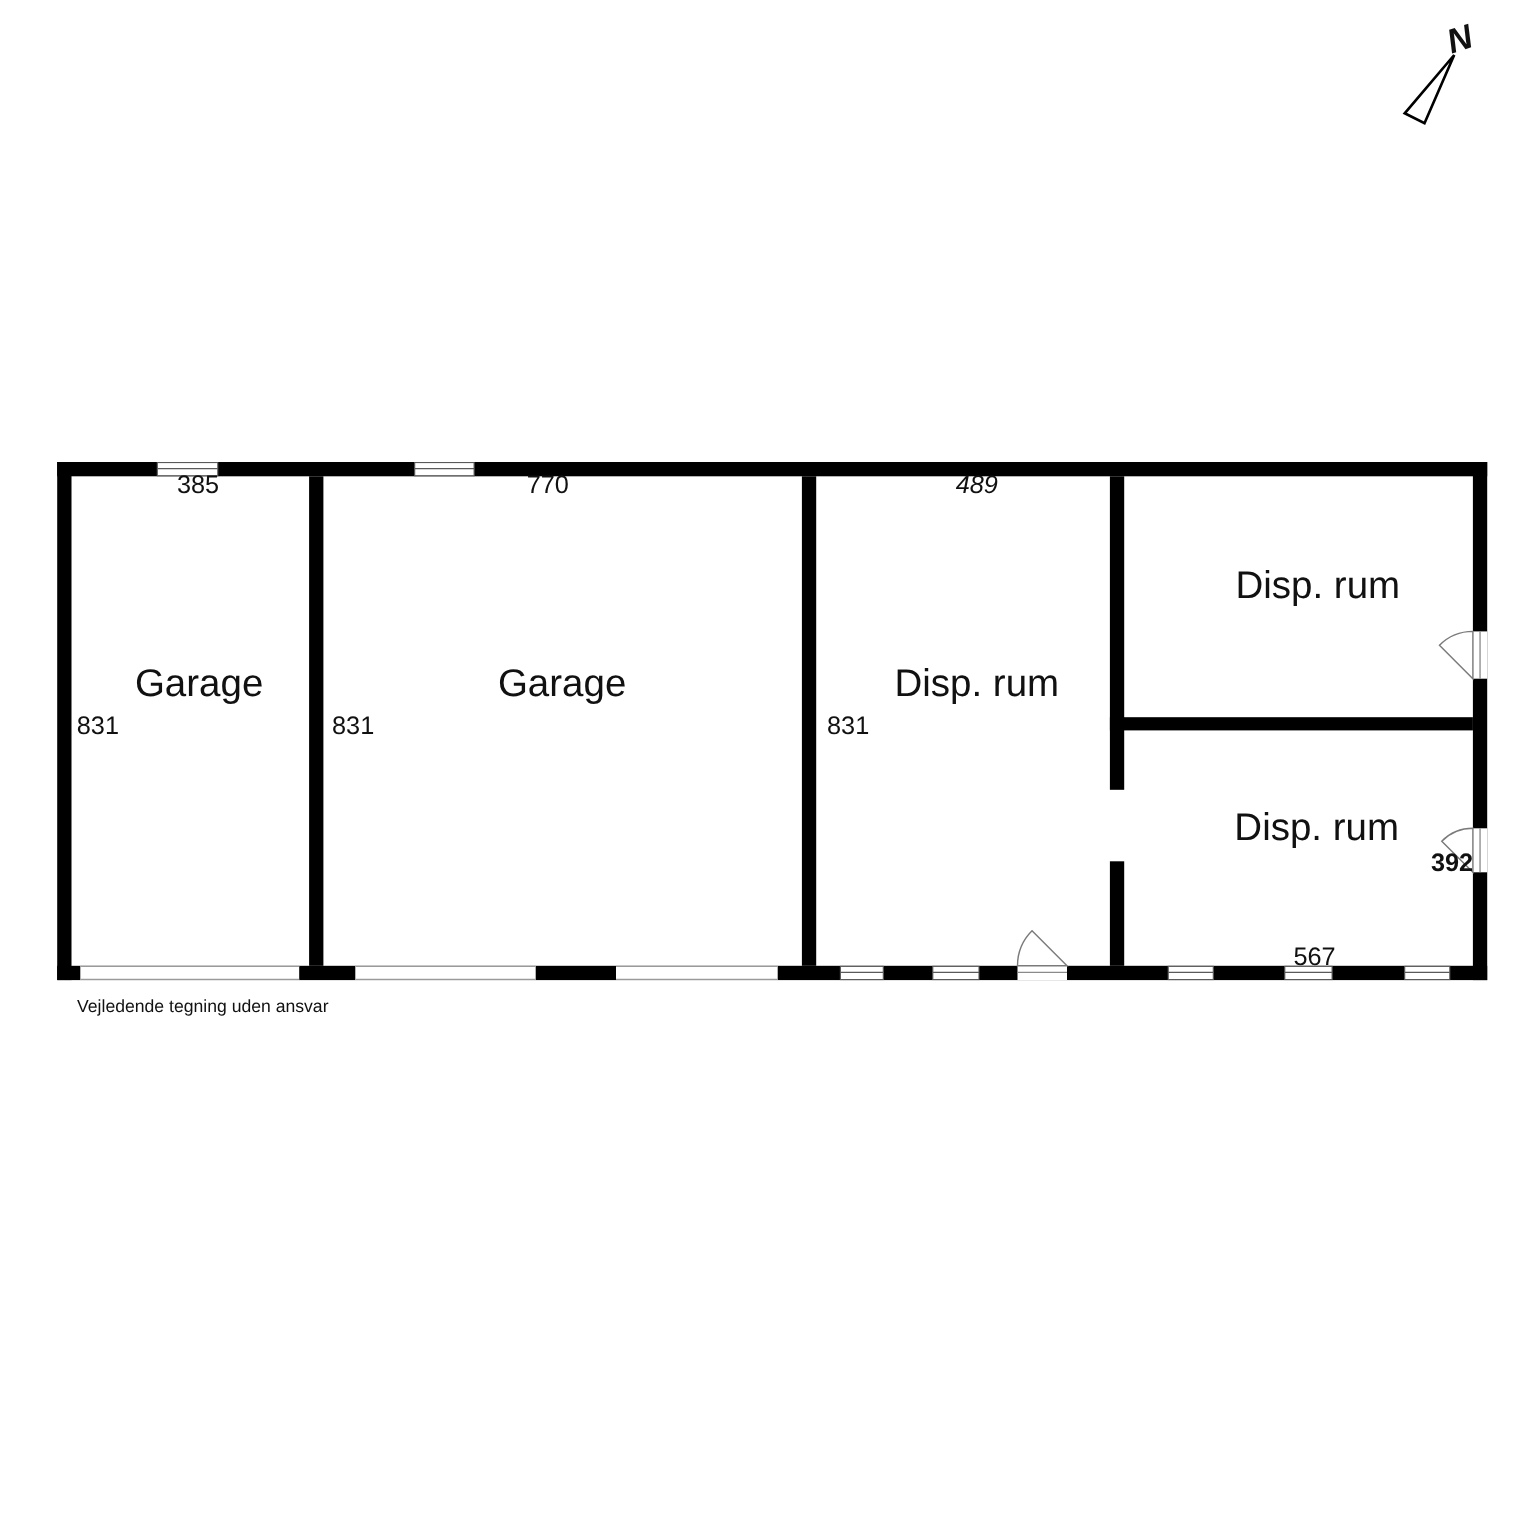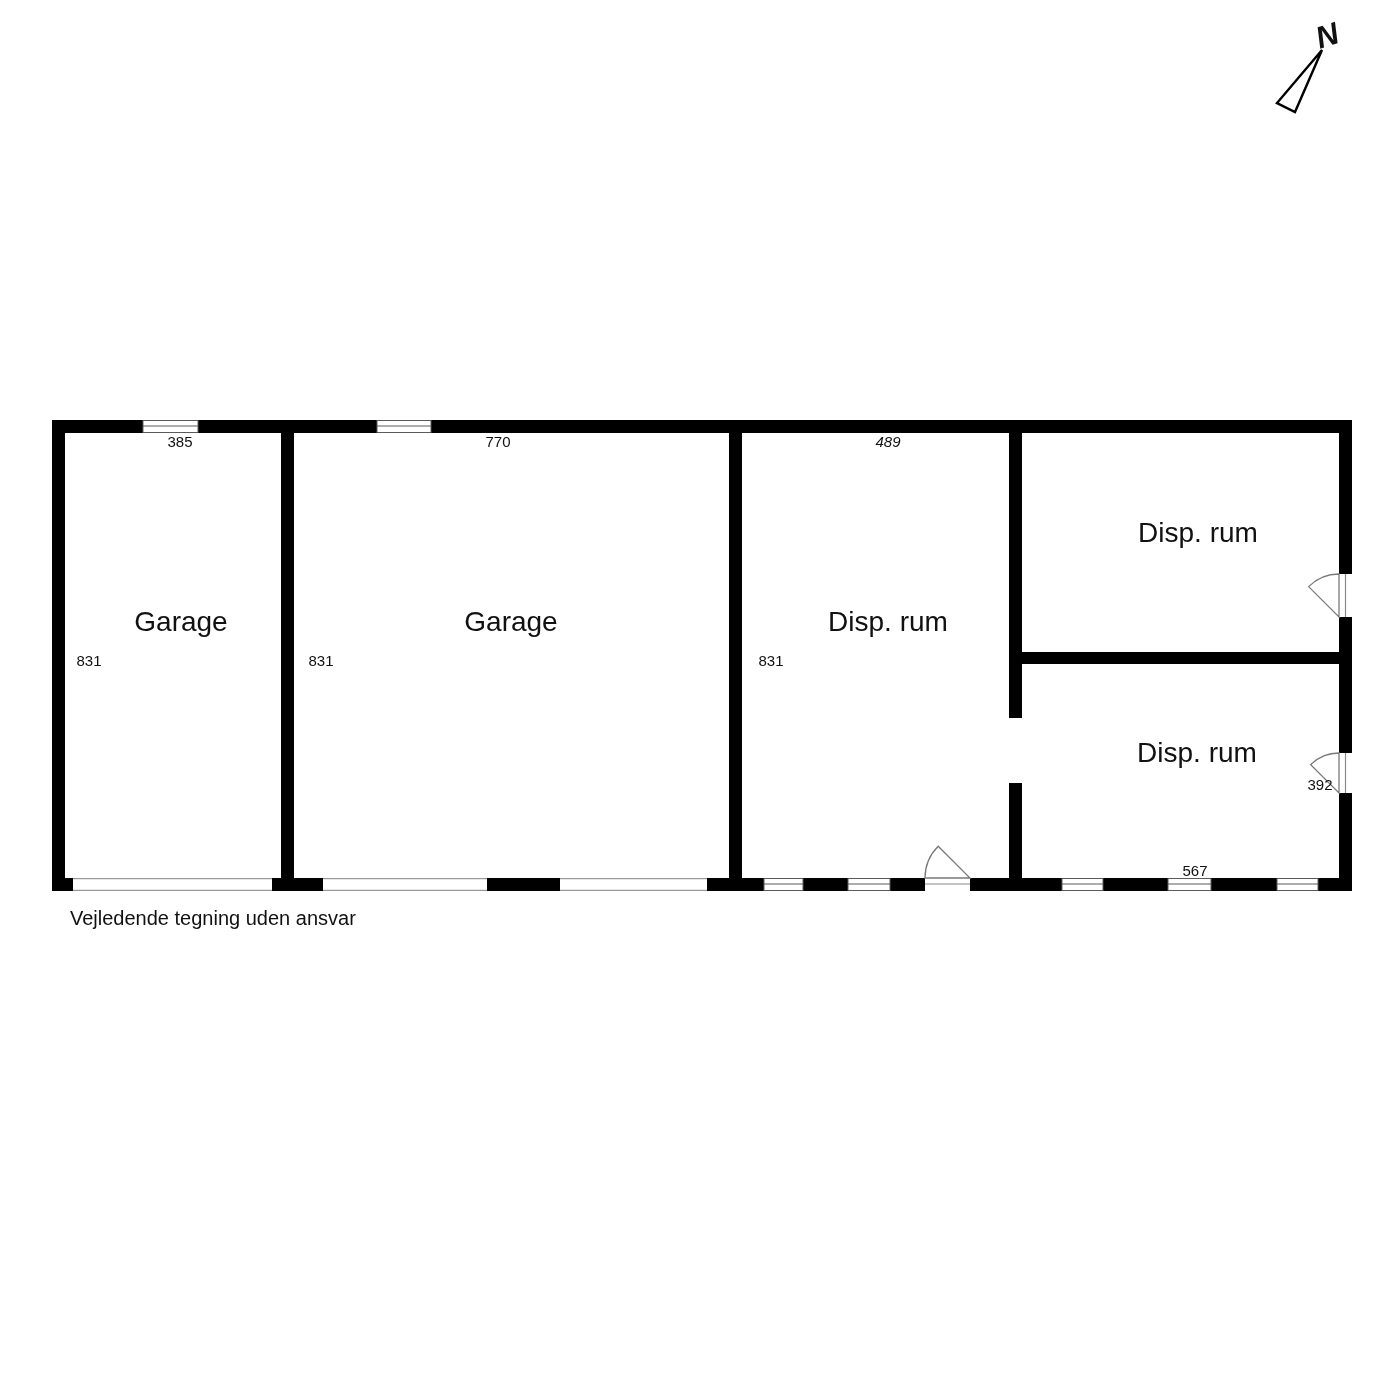--- a/index.html
+++ b/index.html
@@ -13,23 +13,23 @@
   .divider { fill:#000000; }
   .opening { fill:#ffffff; }
   .opening-edge { stroke:#9a9a9a; stroke-width:1.2; }
   .window-rect { fill:#ffffff; stroke:#5a5a5a; stroke-width:1; }
   .window-mid { stroke:#5a5a5a; stroke-width:1; }
   .door-gap { fill:#ffffff; }
   .door-frame { stroke:#8a8a8a; stroke-width:1.2; }
   .door-swing { fill:#ffffff; stroke:#7a7a7a; stroke-width:1.3; }
   .north-triangle { fill:#ffffff; stroke:#000000; stroke-width:2.4; stroke-linejoin:miter; }
   .lbl { position:absolute; white-space:nowrap; }
-  .room-label { font-size:28px; transform:translate(-50%,-50%); }
-  .dim { font-size:15px; transform:translate(-50%,-50%); }
-  .footer-note { font-size:20px; }
+  .room-label { font-size:35px; transform:translate(-50%,-50%); }
+  .dim { font-size:23px; transform:translate(-50%,-50%); }
+  .footer-note { font-size:16px; }
   .north-n { font-size:31px; font-style:italic; font-weight:bold; transform:rotate(-18deg); }
 </style>
 </head>
 <body>
 
 <div id="canvas">
 
   <svg id="plan-svg" width="1400" height="1400" viewBox="0 0 1400 1400">
 
     <rect class="wall" x="52" y="420" width="1300" height="13"></rect>
@@ -113,21 +113,21 @@
   <div class="lbl north-n" style="left:1316px; top:18px;">N</div>
 
   <div class="lbl dim" style="left:180px; top:441px;">385</div>
   <div class="lbl dim" style="left:498px; top:441px;">770</div>
   <div class="lbl dim" style="left:888px; top:441px;font-style:italic;">489</div>
 
   <div class="lbl dim" style="left:89px; top:660px;">831</div>
   <div class="lbl dim" style="left:321px; top:660px;">831</div>
   <div class="lbl dim" style="left:771px; top:660px;">831</div>
 
-  <div class="lbl dim" style="left:1320px; top:784px;">392</div>
+  <div class="lbl dim" style="left:1320px; top:784px;font-weight:bold;">392</div>
   <div class="lbl dim" style="left:1195px; top:870px;text-align:center;">567</div>
 
   <div class="lbl room-label" style="left:181px; top:622px;">Garage</div>
   <div class="lbl room-label" style="left:511px; top:622px;">Garage</div>
   <div class="lbl room-label" style="left:888px; top:622px;">Disp. rum</div>
   <div class="lbl room-label" style="left:1198px; top:533px;">Disp. rum</div>
   <div class="lbl room-label" style="left:1197px; top:753px;">Disp. rum</div>
 
   <div class="lbl footer-note" style="left:70px; top:907px;">Vejledende tegning uden ansvar</div>
 

